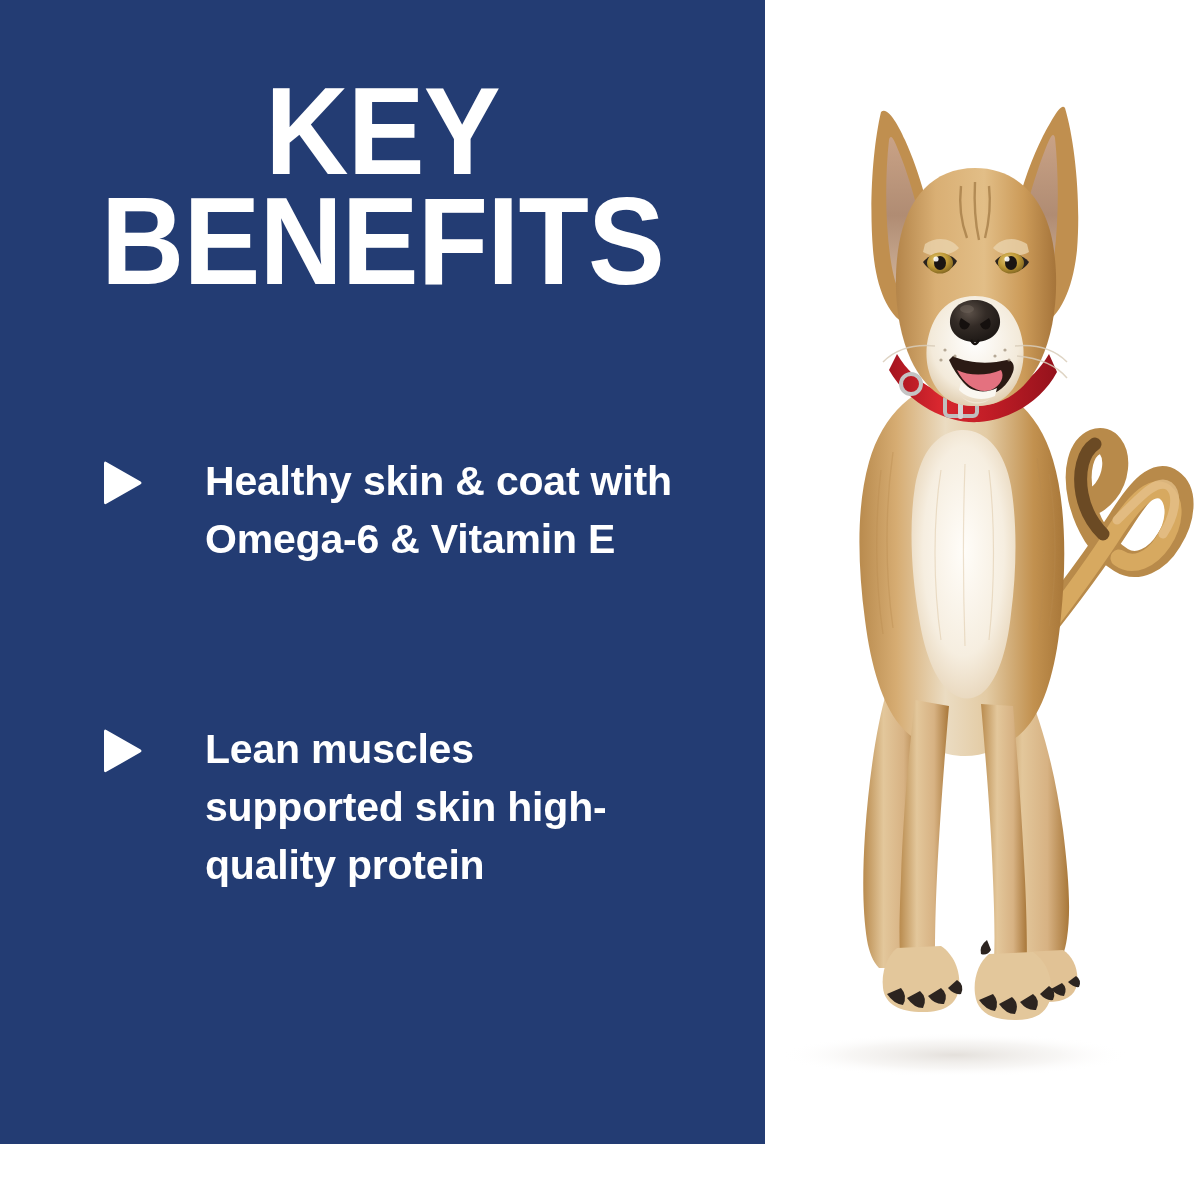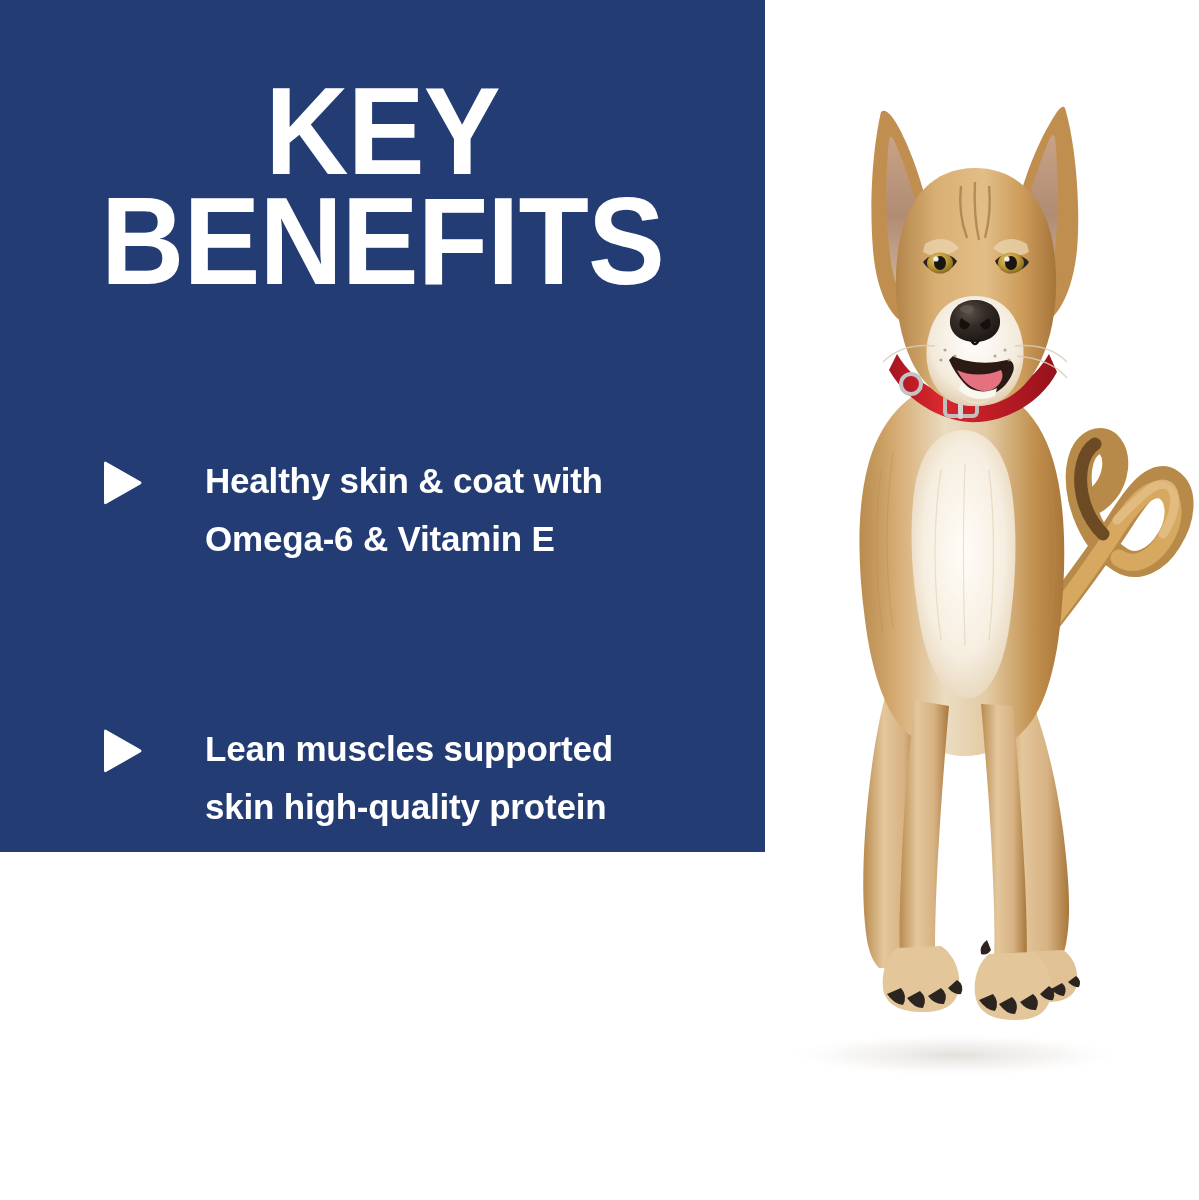--- a/index.html
+++ b/index.html
@@ -17,21 +17,21 @@
     overflow: hidden;
     background: #ffffff;
   }
 
   
   #benefits-panel {
     position: absolute;
     left: 0;
     top: 0;
     width: 765px;
-    height: 852px;
+    height: 1144px;
     background: #233C73;
   }
 
   #panel-heading {
     position: absolute;
     left: 0;
     top: 76px;
     width: 765px;
     text-align: center;
     color: #ffffff;
@@ -69,21 +69,21 @@
     height: 46px;
     margin-top: 8px;
     margin-right: 61px;
   }
   .bullet-marker svg { display: block; }
 
   .benefit-text {
     color: #ffffff;
     font-family: "Liberation Sans", sans-serif;
     font-weight: bold;
-    font-size: 35px;
+    font-size: 41px;
     line-height: 58px;
     letter-spacing: -0.2px;
     max-width: 470px;
   }
 
   
   #benefits-divider {
     position: absolute;
     left: 201px;
     top: 738px;

